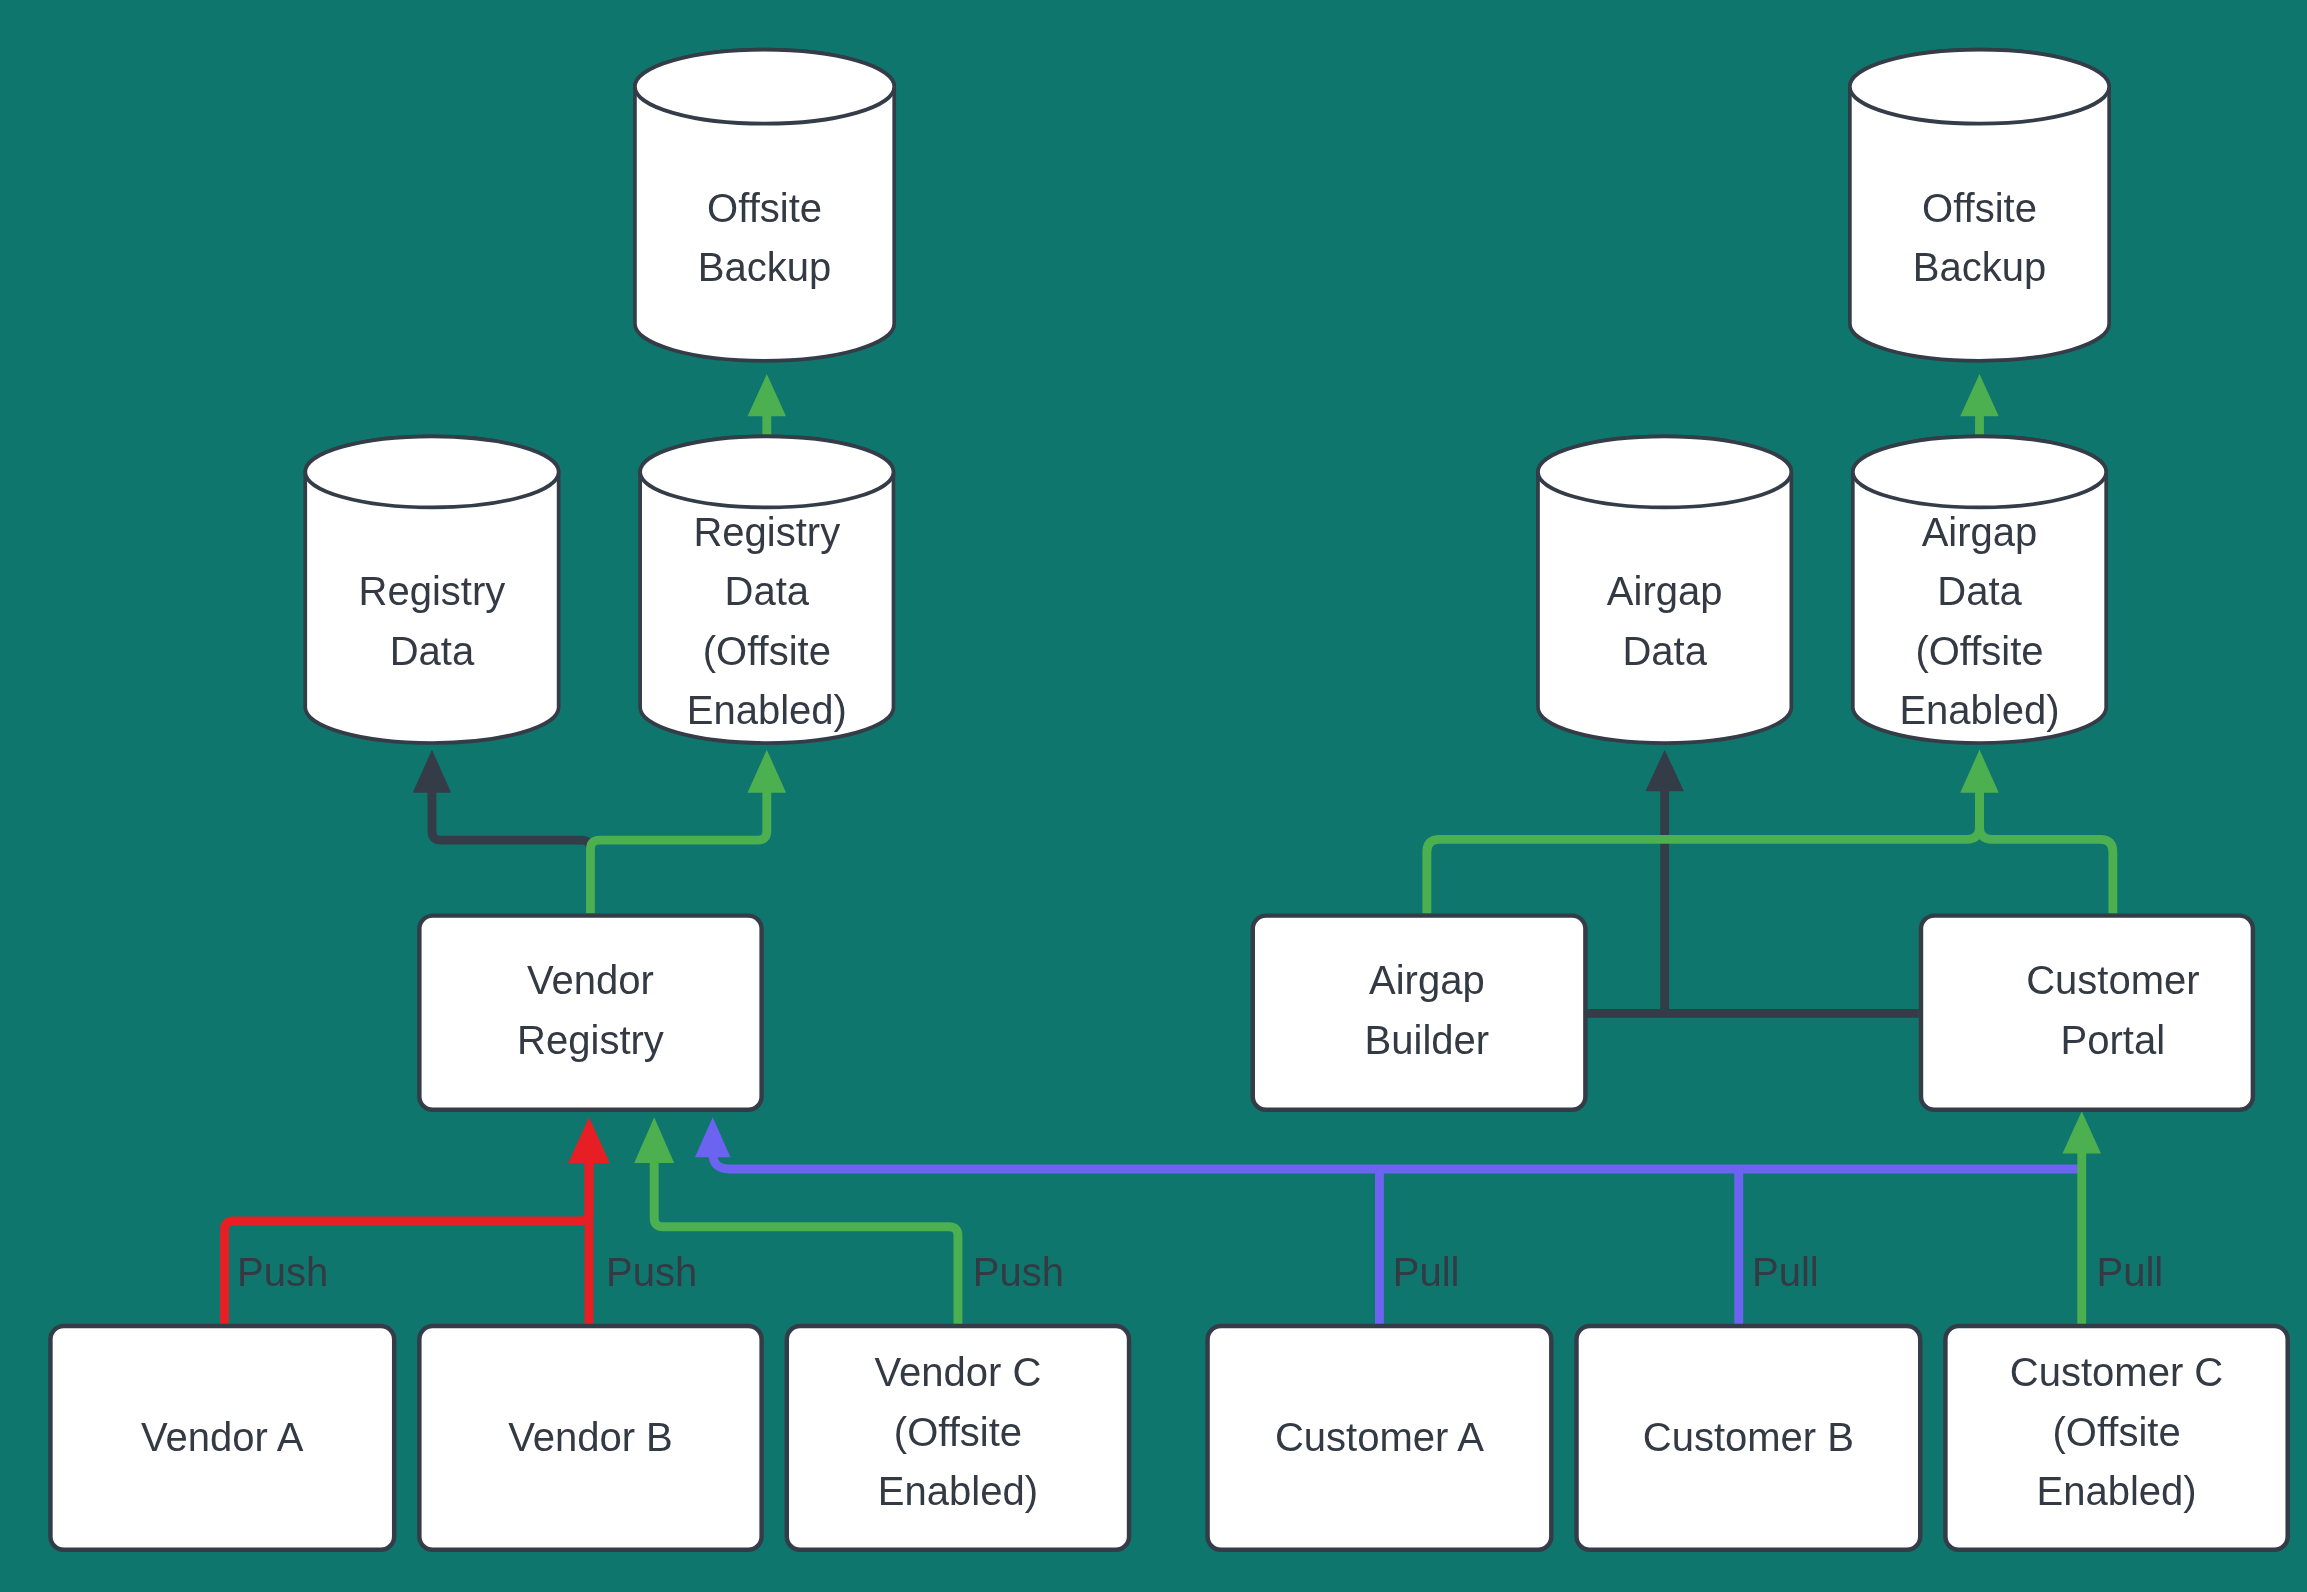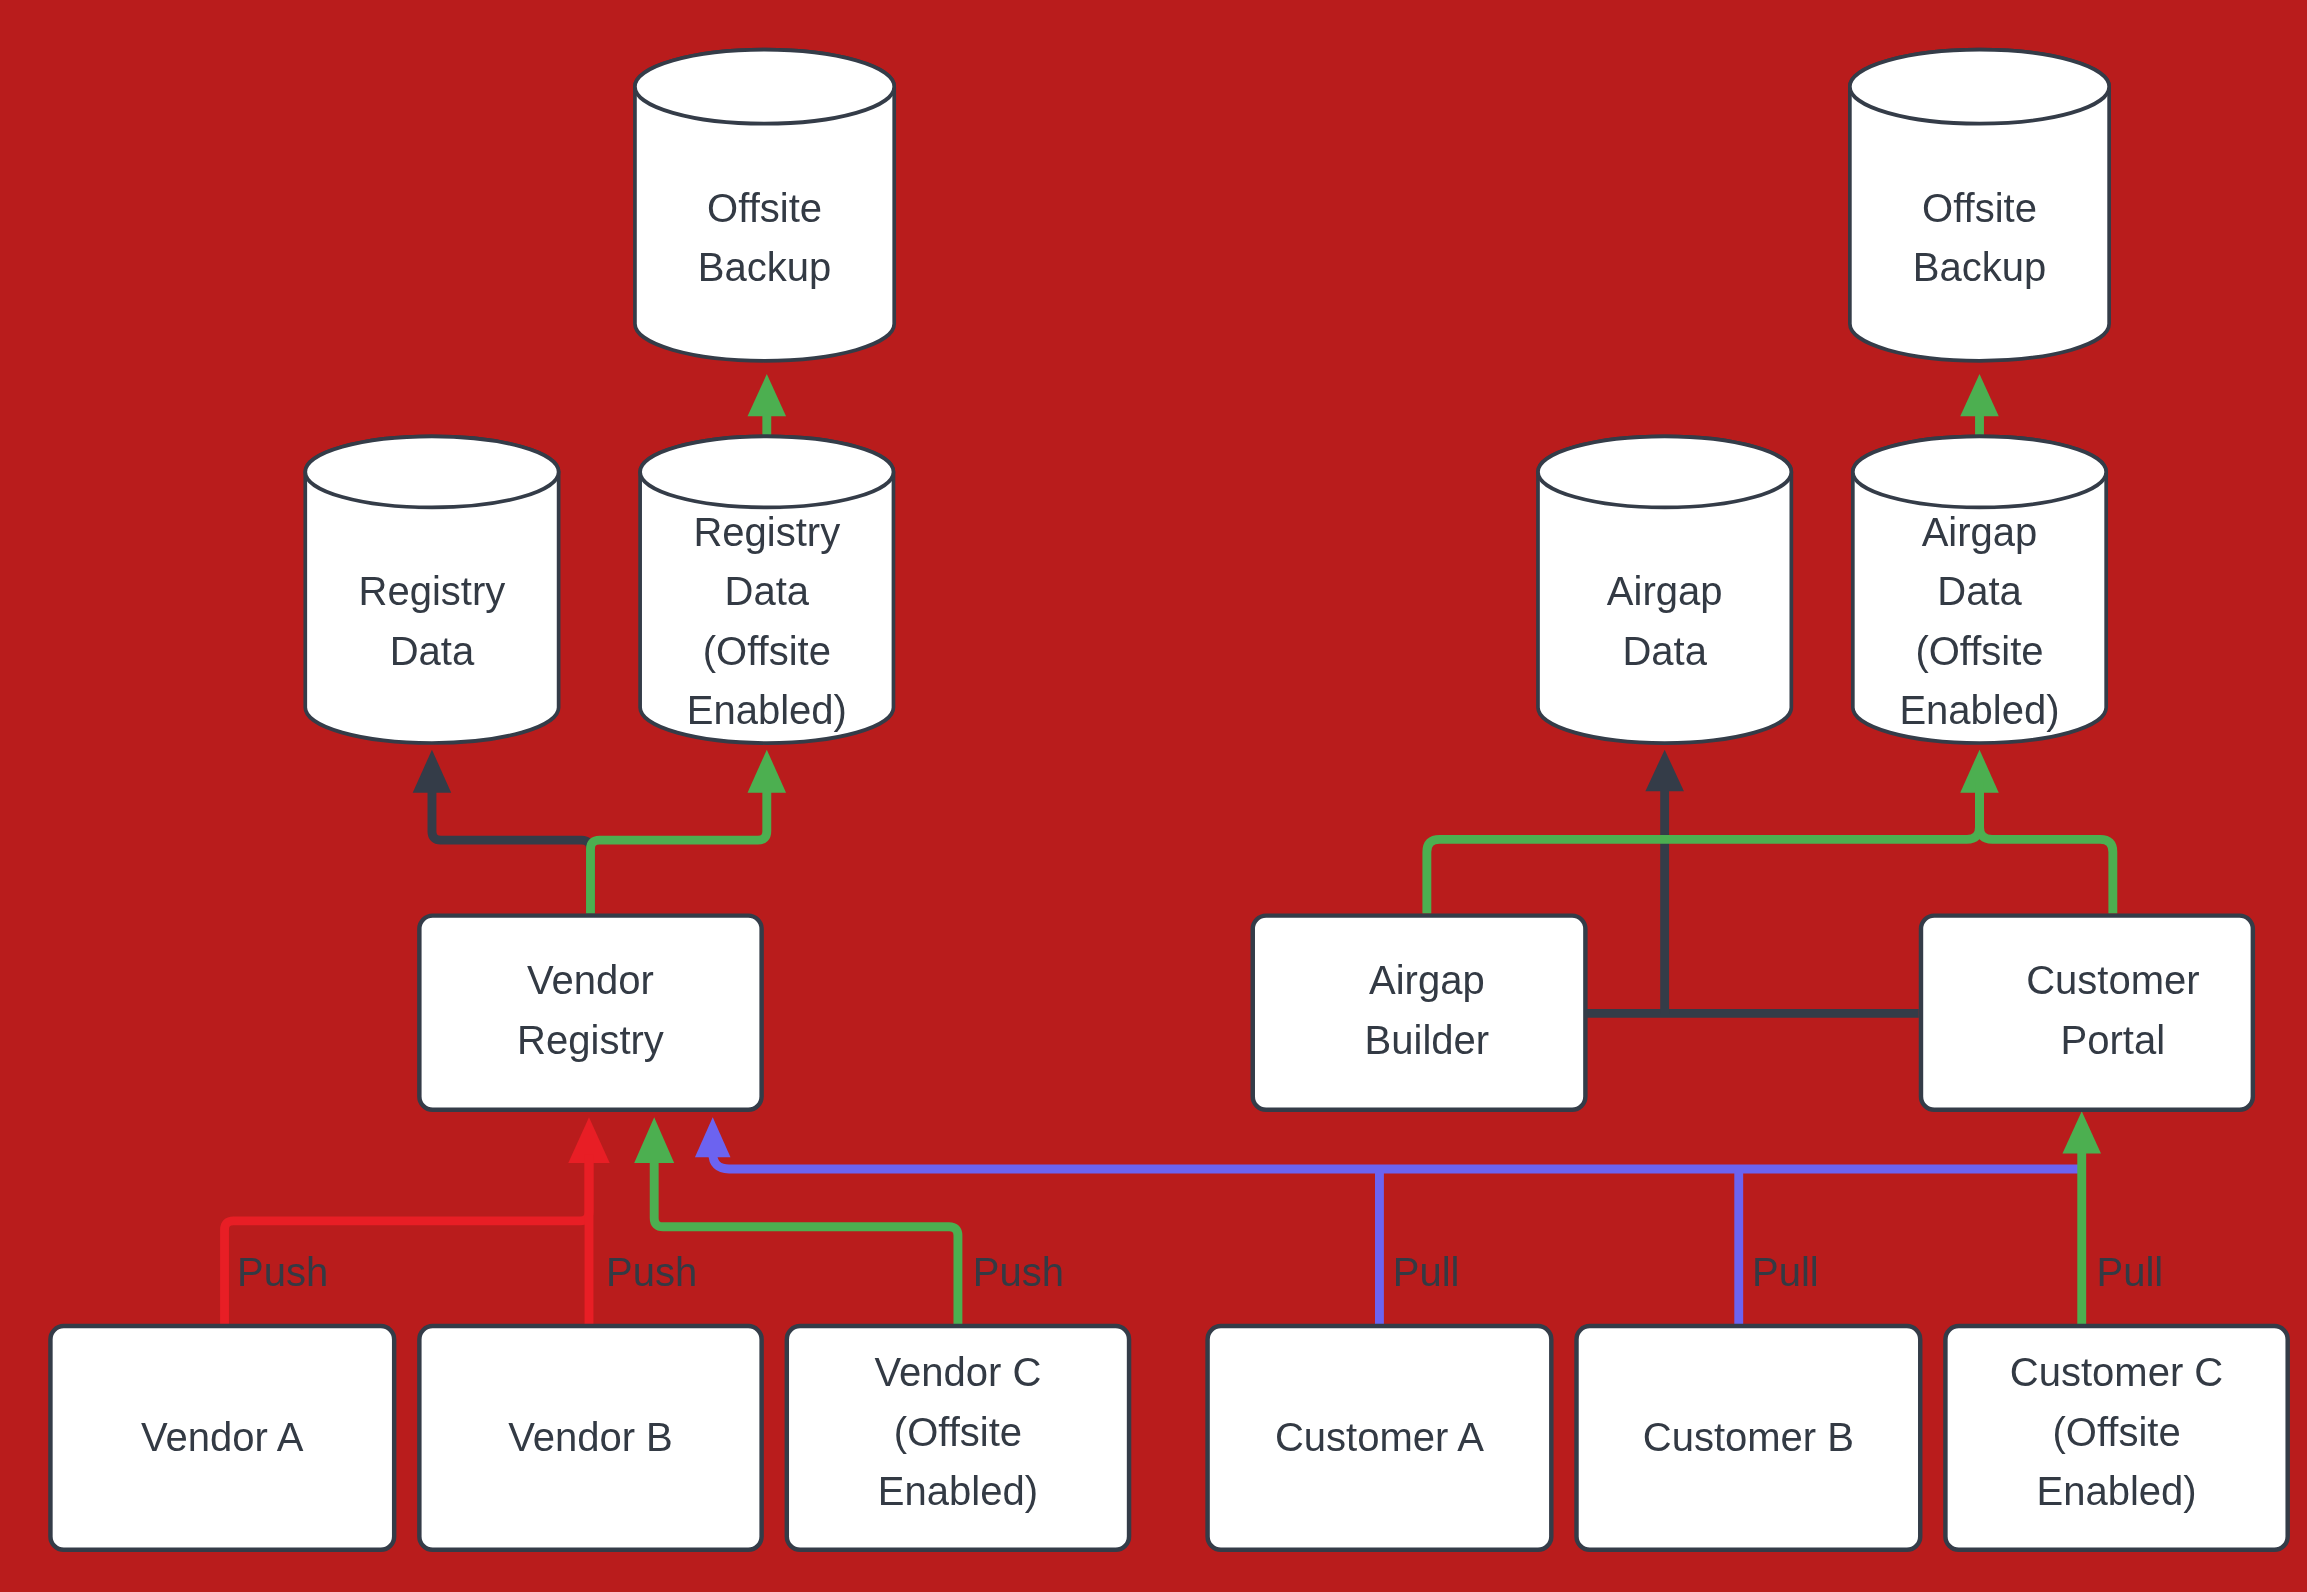--- a/index.html
+++ b/index.html
@@ -10,21 +10,21 @@
   body {
     width: 2307px;
     height: 1592px;
     font-family: "Liberation Sans", sans-serif;
     overflow: hidden;
   }
   #diagram-root {
     position: relative;
     width: 2307px;
     height: 1592px;
-    background: #b91c1c;
+    background: #0f766e;
   }
   svg#flow {
     position: absolute;
     top: 0;
     left: 0;
     width: 2307px;
     height: 1592px;
     display: block;
   }
   .node-shape {

